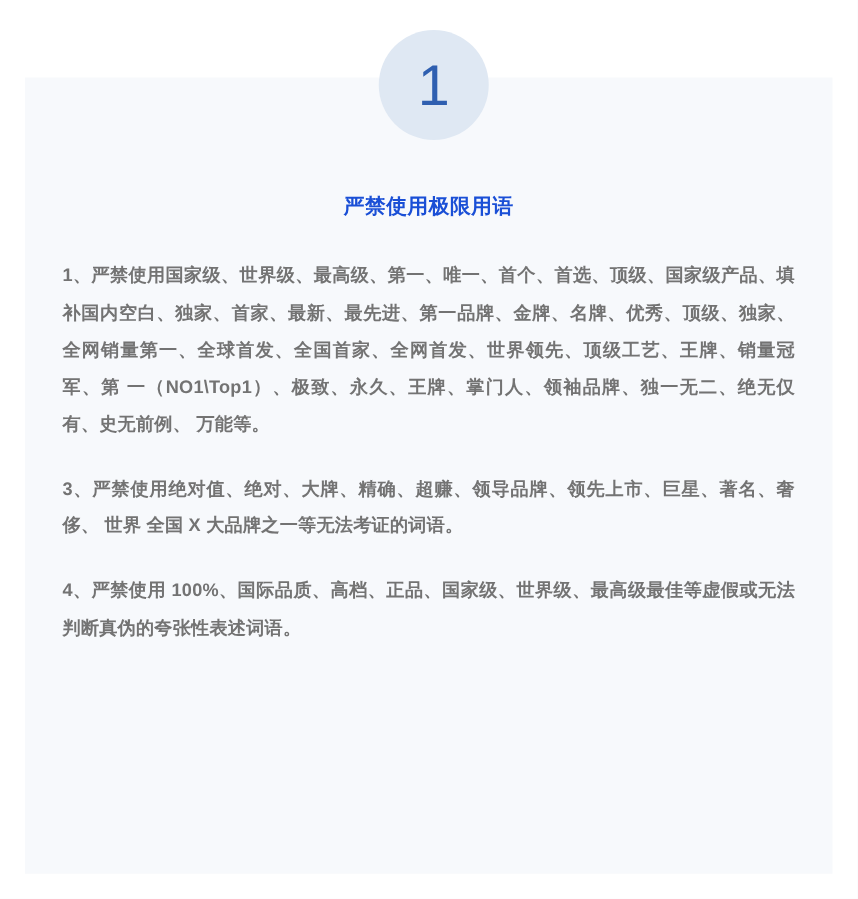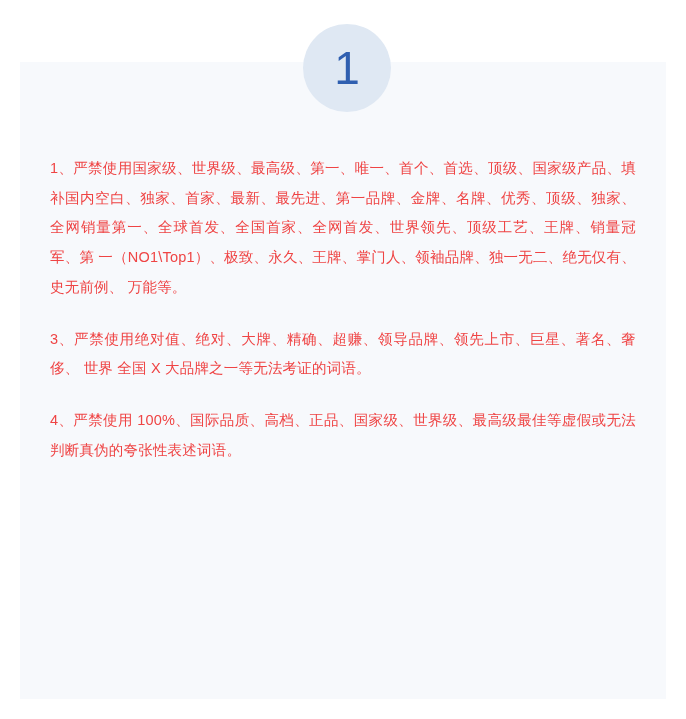--- a/index.html
+++ b/index.html
@@ -69,40 +69,42 @@
     text-align: center;
     color: #1a4fd6;
     font-size: 16.5px;
     font-weight: bold;
     letter-spacing: 0.5px;
     margin: 0 0 30px 0;
     line-height: 1.4;
   }
 
   .para {
-    color: #ef4444;
+    color: #737373;
     font-size: 14.5px;
     line-height: 2.05;
     margin: 0 0 22px 0;
     text-align: justify;
     text-justify: inter-ideograph;
     letter-spacing: 0.2px;
+    font-weight: bold;
   }
   .para:last-child {
     margin-bottom: 0;
   }
 </style>
 </head>
 <body>
 
 <div class="page">
 
   <div class="card">
     <div class="card-inner">
 
+      <h1 class="title">严禁使用极限用语</h1>
 
       <p class="para">1、严禁使用国家级、世界级、最高级、第一、唯一、首个、首选、顶级、国家级产品、填补国内空白、独家、首家、最新、最先进、第一品牌、金牌、名牌、优秀、顶级、独家、全网销量第一、全球首发、全国首家、全网首发、世界领先、顶级工艺、王牌、销量冠军、第 一（NO1\Top1）、极致、永久、王牌、掌门人、领袖品牌、独一无二、绝无仅有、史无前例、 万能等。</p>
       <p class="para">3、严禁使用绝对值、绝对、大牌、精确、超赚、领导品牌、领先上市、巨星、著名、奢侈、 世界 全国 X 大品牌之一等无法考证的词语。</p>
       <p class="para">4、严禁使用 100%、国际品质、高档、正品、国家级、世界级、最高级最佳等虚假或无法判断真伪的夸张性表述词语。</p>
 
     </div>
   </div>
 
   <div class="badge">
     <span class="badge-number">1</span>

